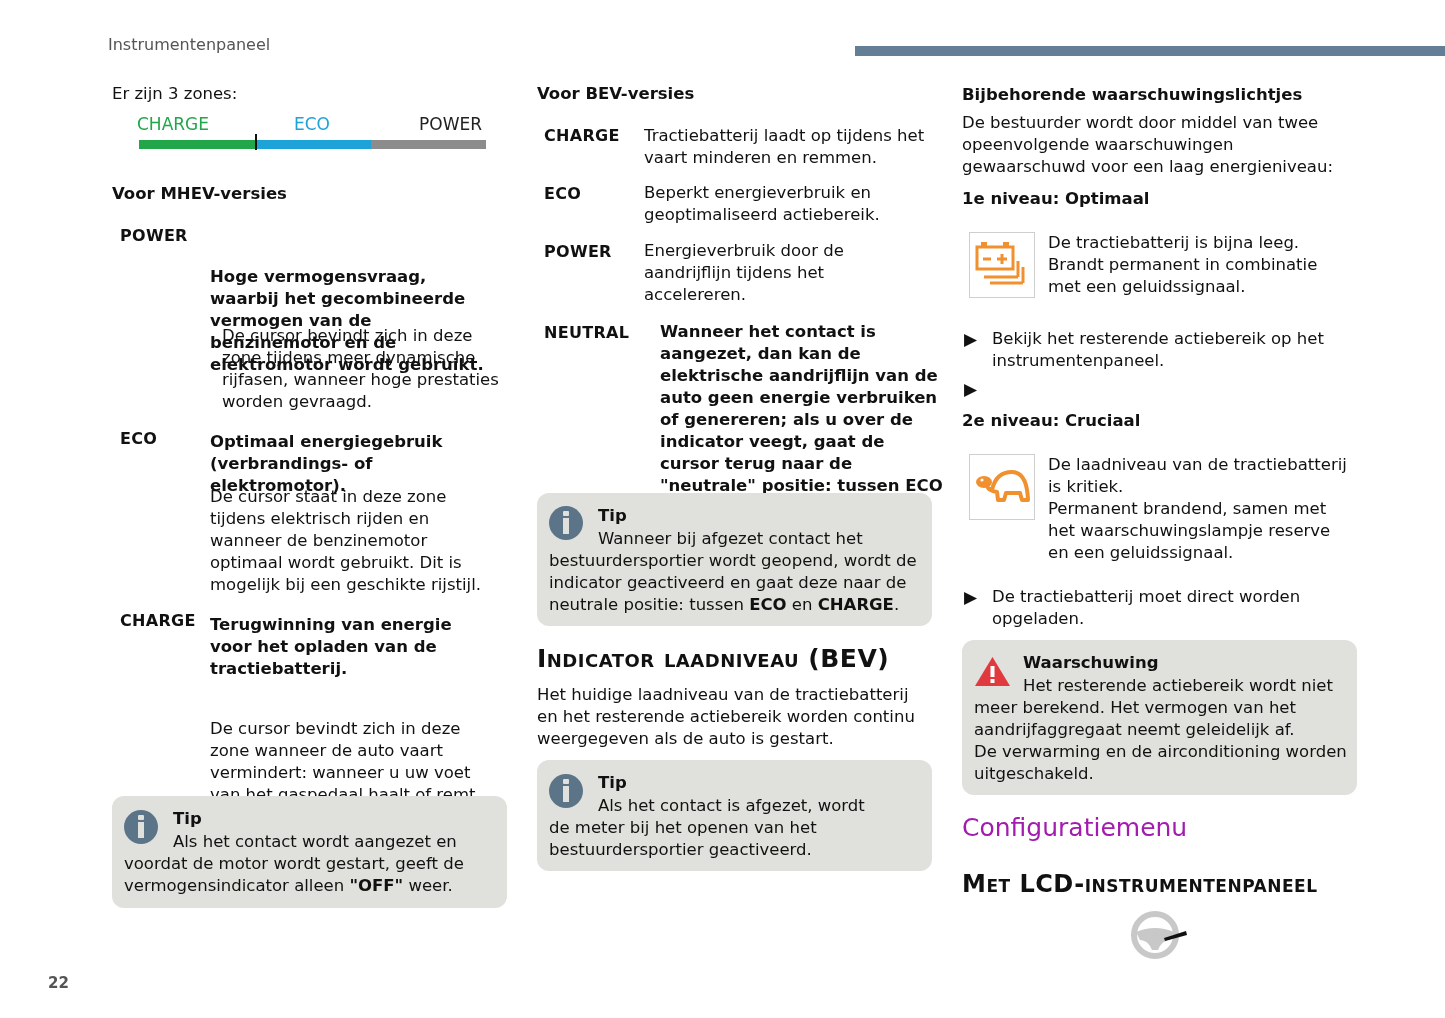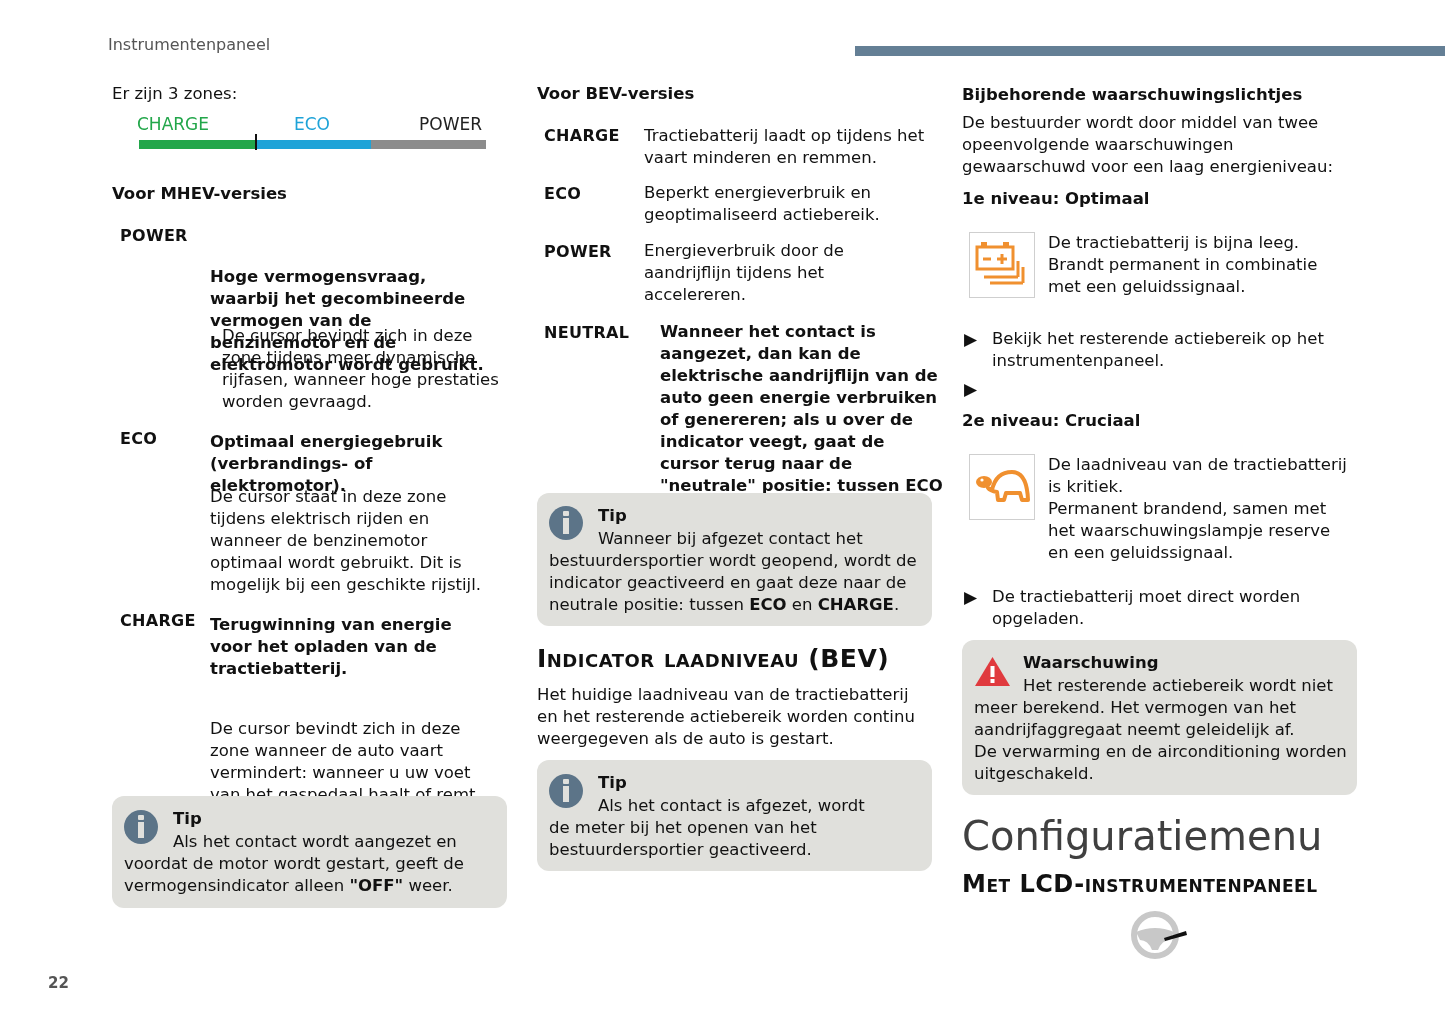--- a/index.html
+++ b/index.html
@@ -27,21 +27,21 @@
 
   .tipbox { position: absolute; background: #e0e0dc; border-radius: 12px; }
   .info-icon { position: absolute; width: 34px; height: 34px; border-radius: 50%; background: #5c7488; }
   .info-icon .dot { position: absolute; left: 14px; top: 5px; width: 6px; height: 5px; background: #e0e0dc; border-radius: 1px; }
   .info-icon .stem { position: absolute; left: 14px; top: 12px; width: 6px; height: 16px; background: #e0e0dc; }
 
   .tip-title { position: absolute; font-size: 16.5px; font-weight: bold; }
   .tip-body { position: absolute; font-size: 16.5px; line-height: 22px; text-indent: 49px; }
 
   .section-title { position: absolute; font-size: 25px; font-weight: bold; letter-spacing: 0.5px; }
-  .config-title { position: absolute; font-size: 40px; color: #404040; }
+  .config-title { position: absolute; font-size: 25px; color: #a21caf; }
 
   .warn-icon-box { position: absolute; width: 64px; height: 64px; border: 1px solid #cfcfcf; background: #fff; }
   .bullet { position: absolute; font-size: 16.5px; line-height: 22px; padding-left: 28px; }
   .bullet .arrow { position: absolute; left: 0; top: 0; font-size: 17px; }
 </style>
 </head>
 <body>
 
 <div class="abs header-title">Instrumentenpaneel</div>
 <div class="abs header-bar"></div>

